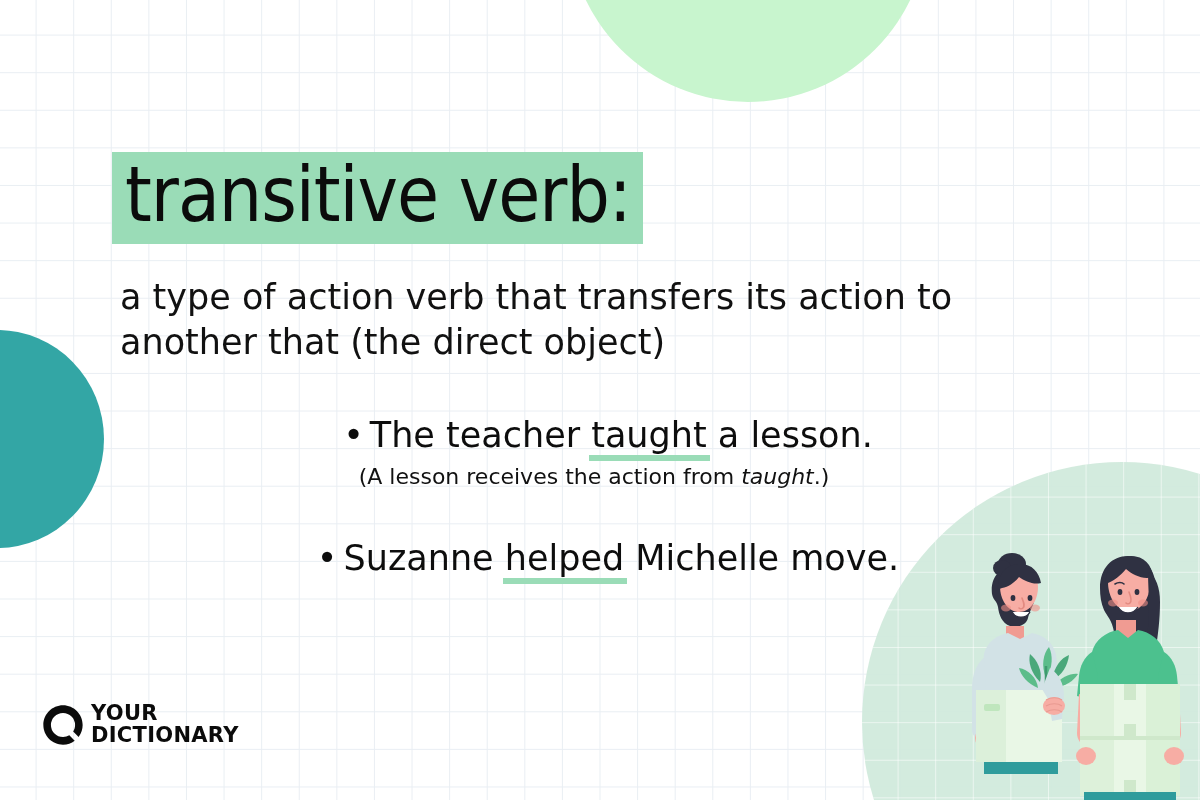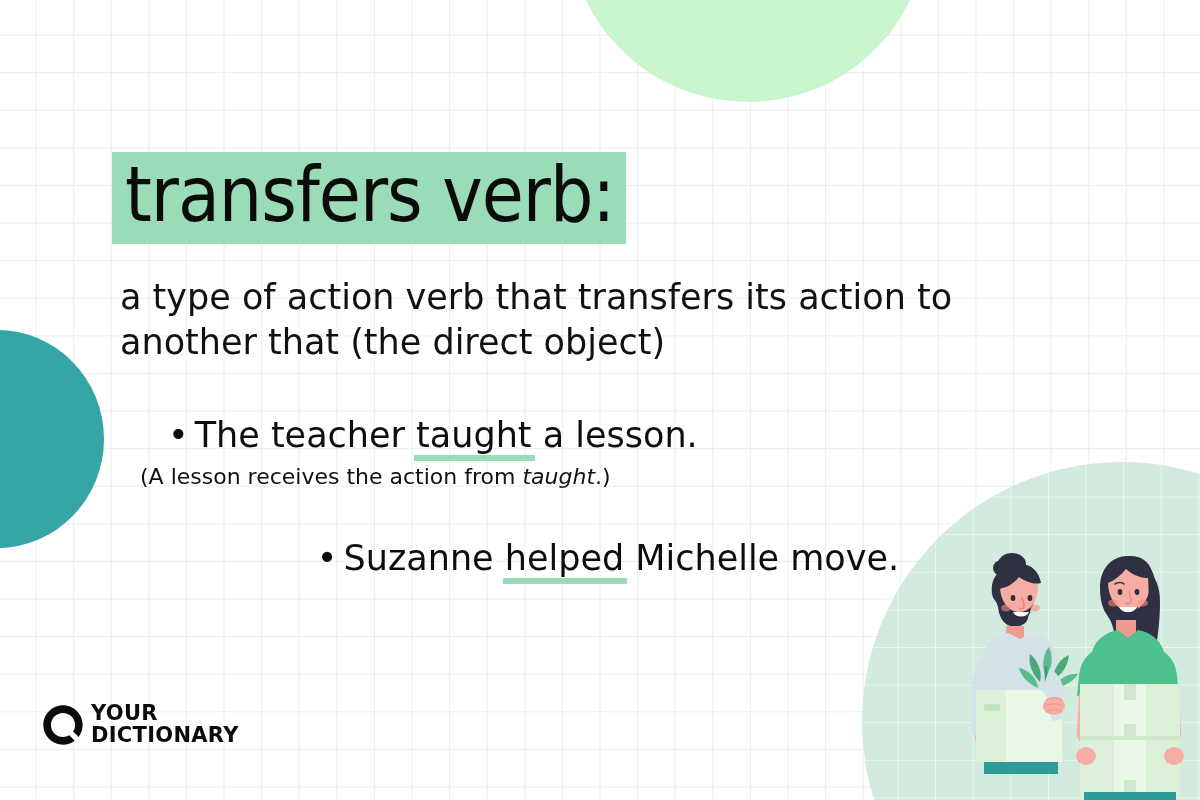--- a/index.html
+++ b/index.html
@@ -74,21 +74,21 @@
     position:absolute; left:120px; top:275px;
     width:950px;
     font-size:35px;
     line-height:1.28;
     color:#111;
     font-family:"DejaVu Sans", sans-serif;
     font-weight:400;
   }
 
   .example-block{ position:absolute; left:168px; width:880px; }
-  #example-1{ top:415px; }
+  #example-1{ top:415px;text-align:center; }
   #example-2{ top:538px;text-align:center; }
 
   .example-sentence{
     font-size:35px;
     line-height:1.18;
     color:#0d0d0d;
     font-family:"DejaVu Sans", sans-serif;
     white-space:nowrap;
   }
   .bullet-dot{ margin-right:6px; }
@@ -143,21 +143,21 @@
 <div id="grid-bg"></div>
 
 <div class="blob" id="blob-top-green"></div>
 <div class="blob" id="blob-left-teal"></div>
 <div class="blob" id="blob-corner-mint"></div>
 <div id="blob-corner-mint-grid"></div>
 
 <div id="content">
 
   <div id="title-wrap">
-    <span id="page-title">transfers verb:</span>
+    <span id="page-title">transitive verb:</span>
   </div>
 
   <div id="definition">a type of action verb that transfers its action to another that (the direct object)</div>
 
   <div class="example-block" id="example-1">
     <div class="example-sentence">
       <span class="bullet-dot">•</span><span>The teacher </span><span class="verb-underline">taught</span><span> a lesson.</span>
     </div>
     <div class="example-note">
       <span>(A lesson receives the action from </span><i>taught</i><span>.)</span>

